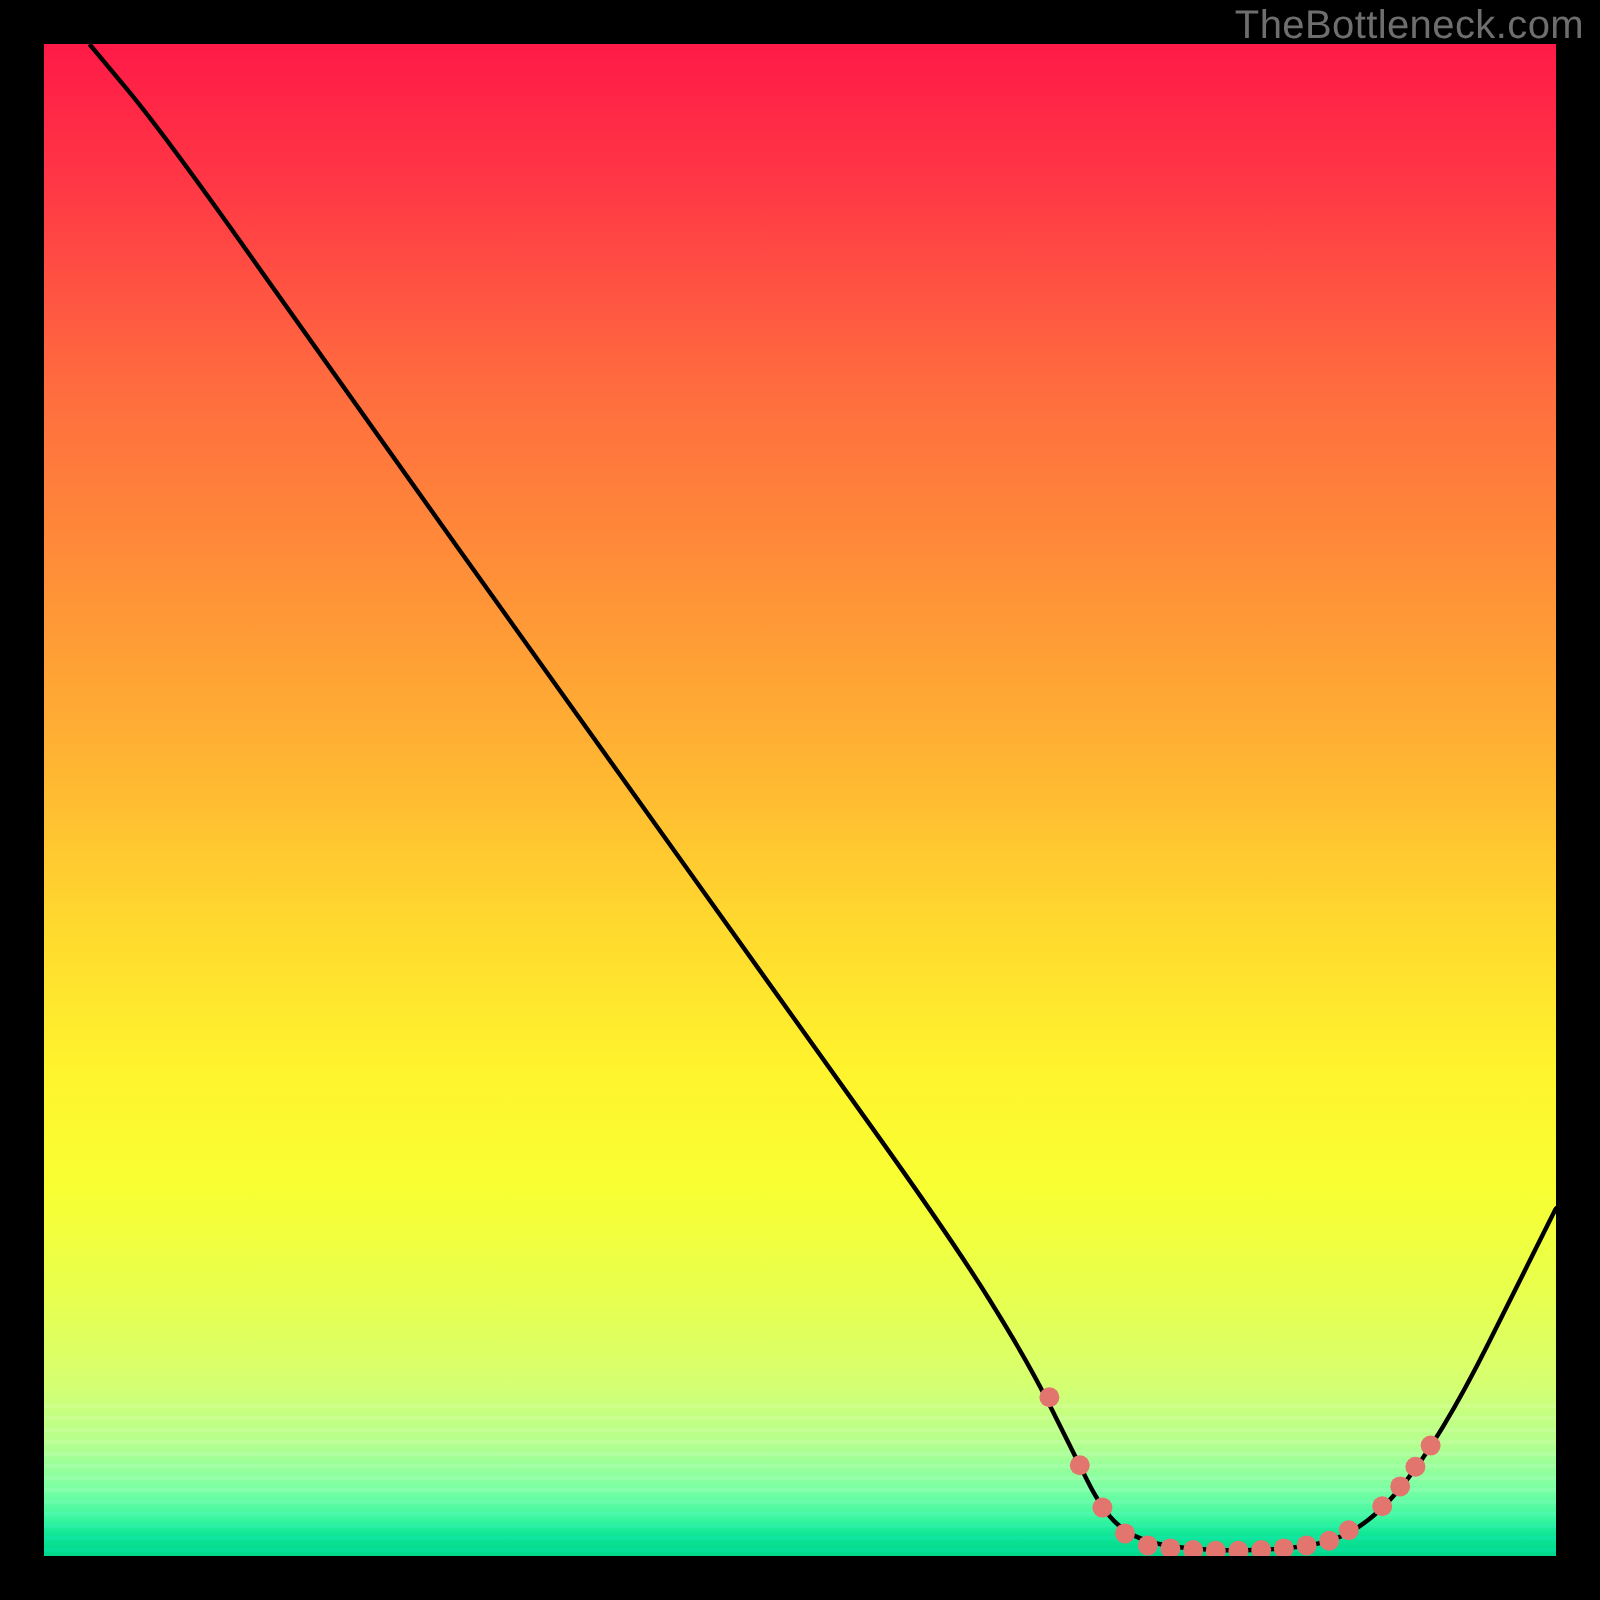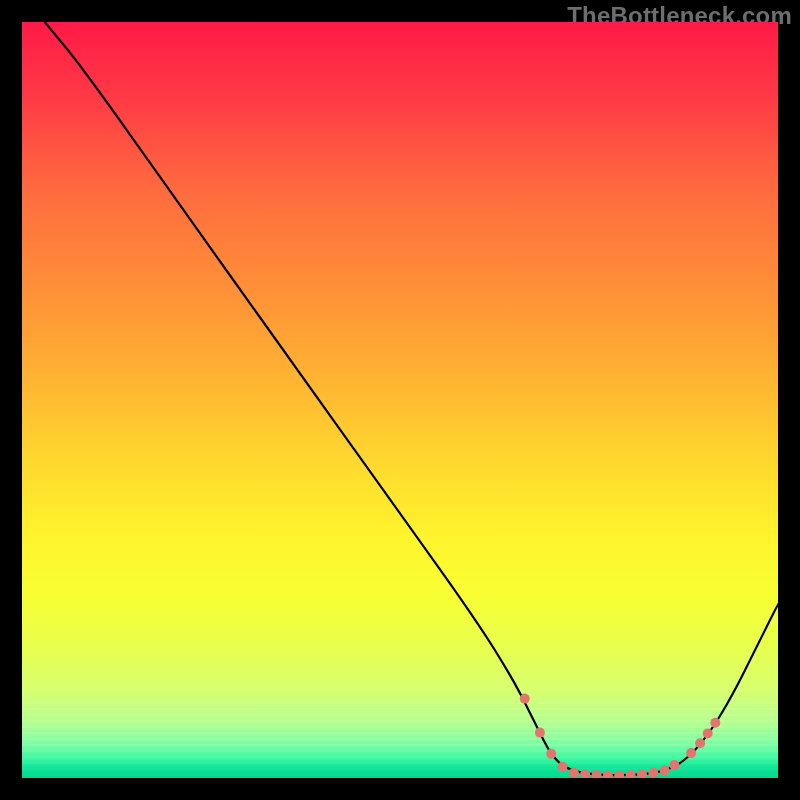--- a/index.html
+++ b/index.html
@@ -26,22 +26,22 @@
     width: 756px;
     height: 756px;
     
     overflow: hidden;
   }
   .attribution {
     position: absolute;
     top: 2px;
     right: 8px;
     color: #6e6e6e;
-    font-size: 24px;
-    font-weight: 700;
+    font-size: 20px;
+    font-weight: 400;
     letter-spacing: 0.2px;
   }
   svg.curve {
     position: absolute;
     top: 0;
     left: 0;
     width: 756px;
     height: 756px;
     overflow: visible;
   }

